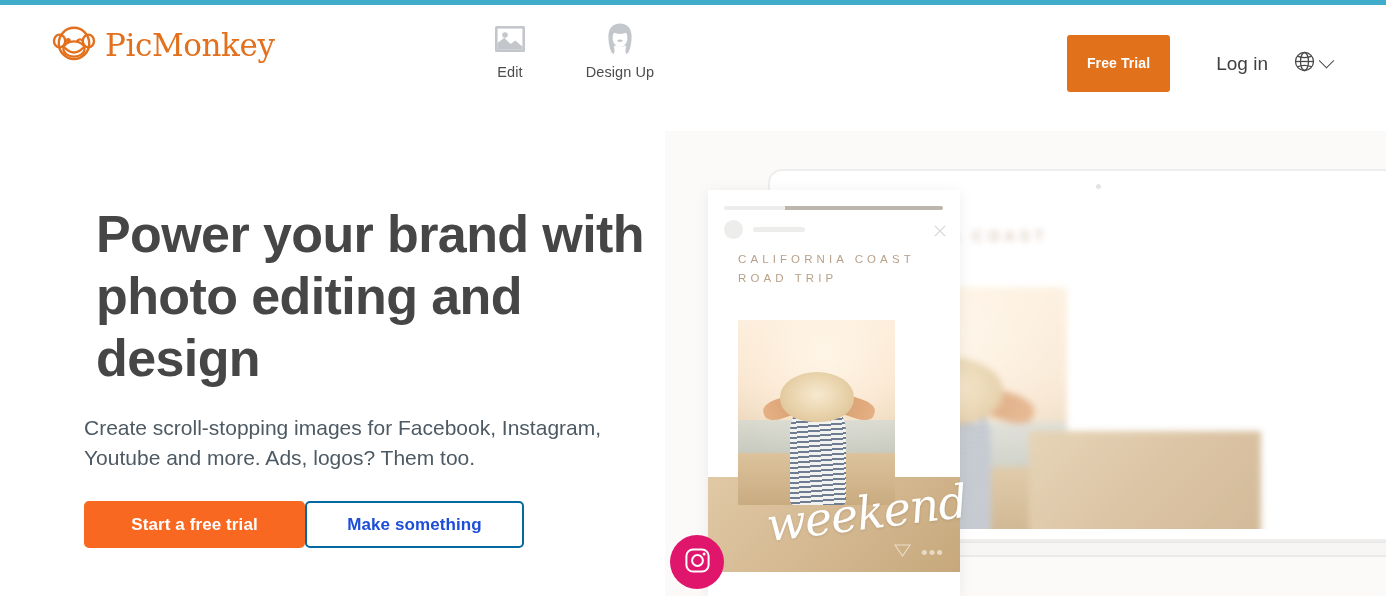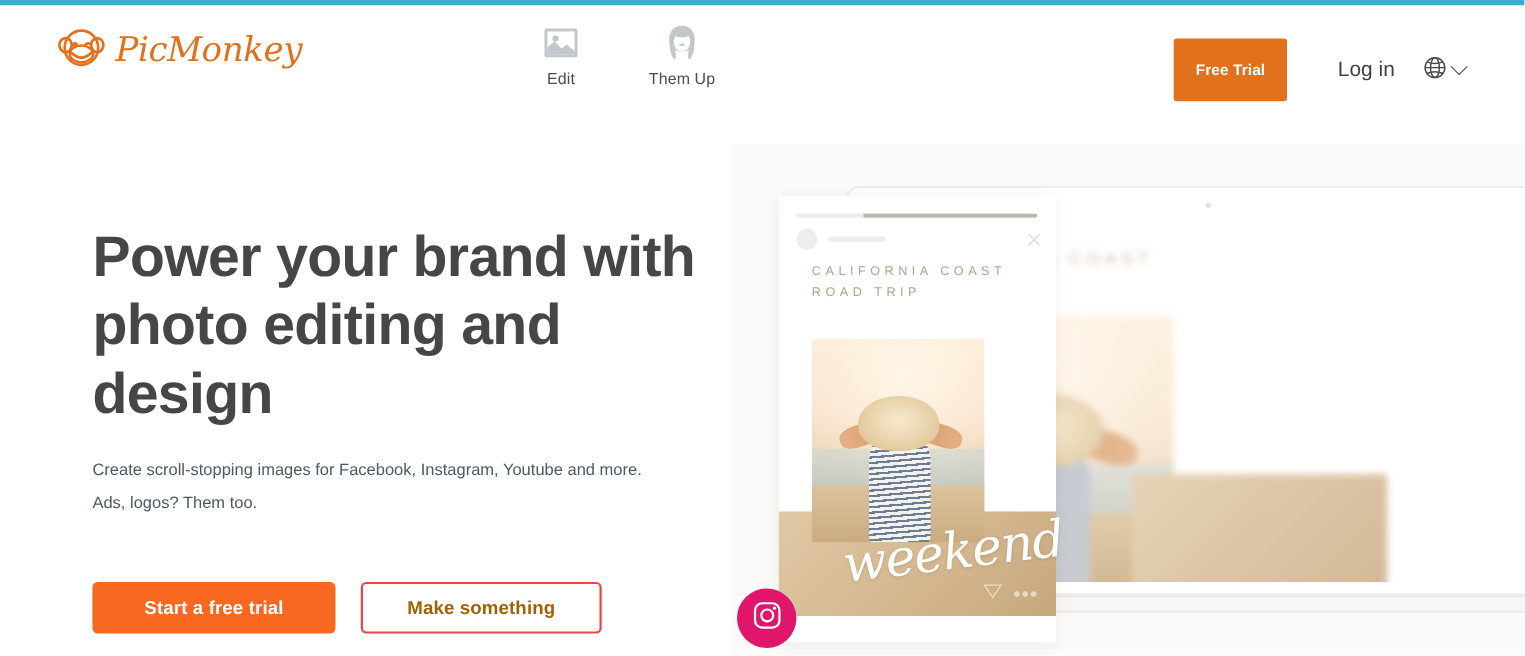--- a/index.html
+++ b/index.html
@@ -28,21 +28,20 @@
 
   
   .logo {
     position: absolute; left: 52px; top: 21px;
     display: flex; align-items: center; gap: 7px;
     cursor: pointer;
   }
   .logo-mark { width: 46px; height: 36px; display: block; }
   .logo-text {
     font-family: "DejaVu Serif", serif;
-    font-style: italic;
     font-size: 31px;
     font-weight: 400;
     color: #e2701c;
     letter-spacing: -0.4px;
     line-height: 1;
     margin-top: 2px;
   }
 
   
   .nav {
@@ -106,47 +105,48 @@
   }
 
   
   .hero-left { position: absolute; left: 84px; top: 203px; width: 570px; }
   .hero-title {
     font-size: 52px;
     line-height: 62px;
     font-weight: bold;
     color: #464646;
     letter-spacing: -0.6px;
+    margin-left: 12px;
   }
   .hero-sub {
     margin-top: 24px;
-    font-size: 15px;
+    font-size: 21px;
     line-height: 30px;
     color: #4d5a63;
     font-weight: 400;
     max-width: 520px;
   }
-  .hero-ctas { margin-top: 56px; display: flex; align-items: center; gap: 23px; }
+  .hero-ctas { margin-top: 28px; display: flex; align-items: center; }
   .btn-primary {
     background: #F96820;
     color: #ffffff;
     border: 2px solid #F96820;
     border-radius: 5px;
     font-size: 17px;
     font-weight: bold;
     padding: 0 30px;
     height: 47px;
     min-width: 221px;
     cursor: pointer;
     letter-spacing: 0.1px;
   }
   .btn-secondary {
     background: #ffffff;
-    color: #a16207;
-    border: 2px solid #ef4444;
+    color: #1d4ed8;
+    border: 2px solid #0369a1;
     border-radius: 5px;
     font-size: 17px;
     font-weight: bold;
     padding: 0 38px;
     height: 47px;
     min-width: 219px;
     cursor: pointer;
     letter-spacing: 0.1px;
   }
 
@@ -254,21 +254,21 @@
   .beach .arm-r {
     position: absolute; right: 13%; bottom: 47%;
     width: 24%; height: 11%;
     background: linear-gradient(270deg,#e5b084,#d79f70);
     border-radius: 10% 40% 40% 10%;
     transform: rotate(18deg);
   }
 
   
   .ig-card {
-    position: absolute; left: 43px; top: 47px;
+    position: absolute; left: 43px; top: 59px;
     width: 252px; height: 406px;
     background: #ffffff;
     box-shadow: 0 2px 14px rgba(0,0,0,0.07);
   }
   .ig-topbar {
     position: absolute; left: 16px; top: 16px;
     width: 219px; height: 4px;
     background: #ededeb;
     border-radius: 2px;
     overflow: hidden;
@@ -382,21 +382,21 @@
 
       <a class="nav-item">
         <span class="nav-icon">
           <svg width="36" height="36" viewBox="0 0 36 36">
             <path d="M18 2.4 c-7.4 0 -11.6 5.2 -11.6 12.6 0 4.6 0.6 9 1.6 12.4 1 3.4 2.4 5.4 3.4 5.4 1.6 0 1.2 -4.4 0.4 -8.2 3.6 1.6 8.8 1.6 12.4 0 -0.8 3.8 -1.2 8.2 0.4 8.2 1 0 2.4 -2 3.4 -5.4 1 -3.4 1.6 -7.8 1.6 -12.4 0 -7.4 -4.2 -12.6 -11.6 -12.6 z" fill="#c3c7cb"></path>
             <path d="M18 8.8 c-4.6 0 -7.4 3.2 -7.4 8.2 0 4.8 3.2 9 7.4 9 4.2 0 7.4 -4.2 7.4 -9 0 -5 -2.8 -8.2 -7.4 -8.2 z" fill="#ffffff"></path>
             <path d="M11 11.2 q7 3.4 14 0 l0 -3 -14 0 z" fill="#c3c7cb"></path>
             <path d="M15 19.4 q3 -1.6 6 0 q-3 3 -6 0 z" fill="#c3c7cb"></path>
           </svg>
         </span>
-        <span class="nav-label">Them Up</span>
+        <span class="nav-label">Design Up</span>
       </a>
 
 
 
     </div>
 
     <div class="header-right">
       <button class="btn-free-trial">Free Trial</button>
       <a class="login-link">Log in</a>
       <span class="lang-picker">

